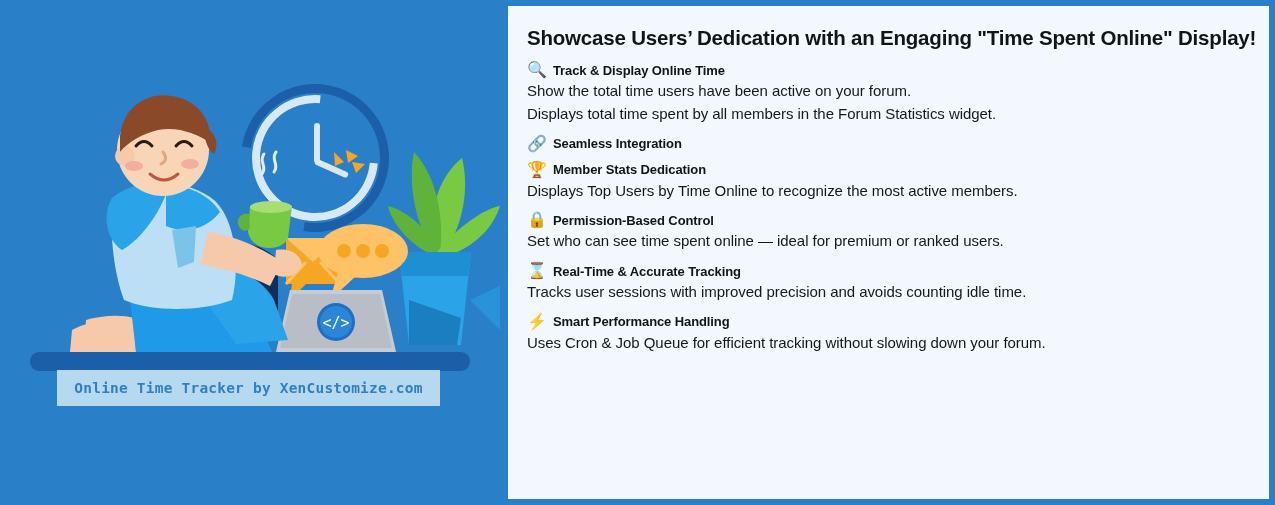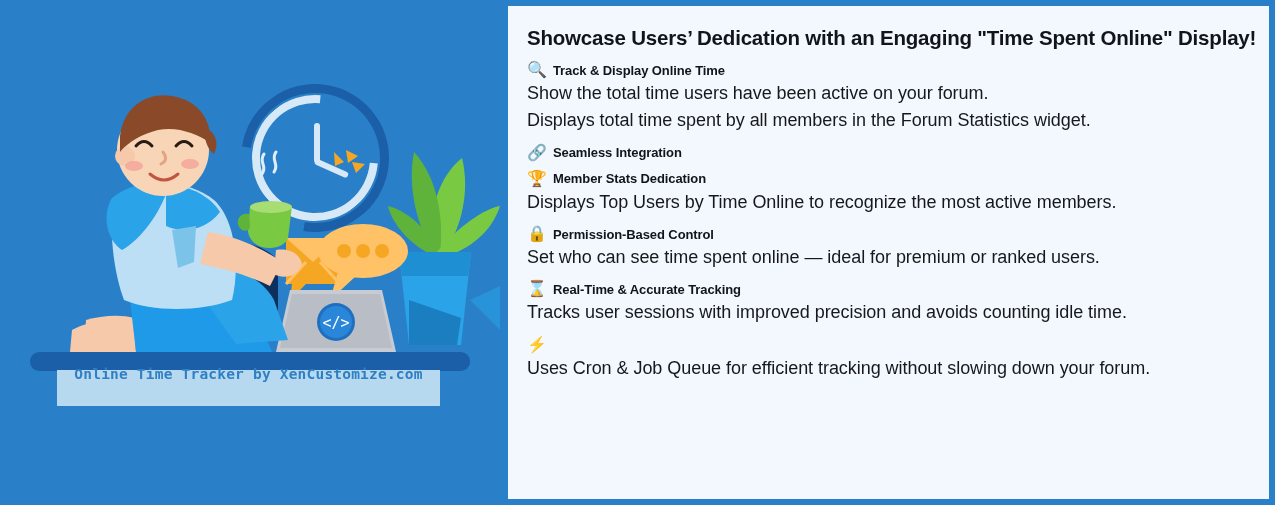--- a/index.html
+++ b/index.html
@@ -99,21 +99,21 @@
     position: absolute;
     left: 57px;
     top: 370px;
     width: 383px;
     height: 36px;
     background: #b6d9f0;
   }
   .label-band-text {
     position: absolute;
     left: 57px;
-    top: 356px;
+    top: 370px;
     width: 383px;
     height: 36px;
     display: flex;
     align-items: center;
     justify-content: center;
     color: #2f7fc4;
     font-family: "DejaVu Sans Mono", monospace;
     font-size: 14.5px;
     font-weight: bold;
     letter-spacing: 0.2px;
@@ -158,21 +158,21 @@
     text-align: center;
     flex: 0 0 19px;
   }
   .feature-title {
     font-size: 13px;
     font-weight: bold;
     color: #111418;
     letter-spacing: -0.1px;
   }
   .feature-line {
-    font-size: 18px;
+    font-size: 15px;
     color: #16181c;
     line-height: 1.52;
     letter-spacing: -0.05px;
   }
 </style>
 </head>
 <body>
 
 <div class="banner">
 
@@ -318,18 +318,19 @@
       <div class="feature-head">
         <span class="feature-icon">⌛</span>
         <span class="feature-title">Real-Time &amp; Accurate Tracking</span>
       </div>
       <div class="feature-line">Tracks user sessions with improved precision and avoids counting idle time.</div>
     </div>
 
     <div class="feature">
       <div class="feature-head">
         <span class="feature-icon">⚡</span>
+        <span class="feature-title">Smart Performance Handling</span>
       </div>
       <div class="feature-line">Uses Cron &amp; Job Queue for efficient tracking without slowing down your forum.</div>
     </div>
 
   </div>
 </div>
 
 </body></html>

